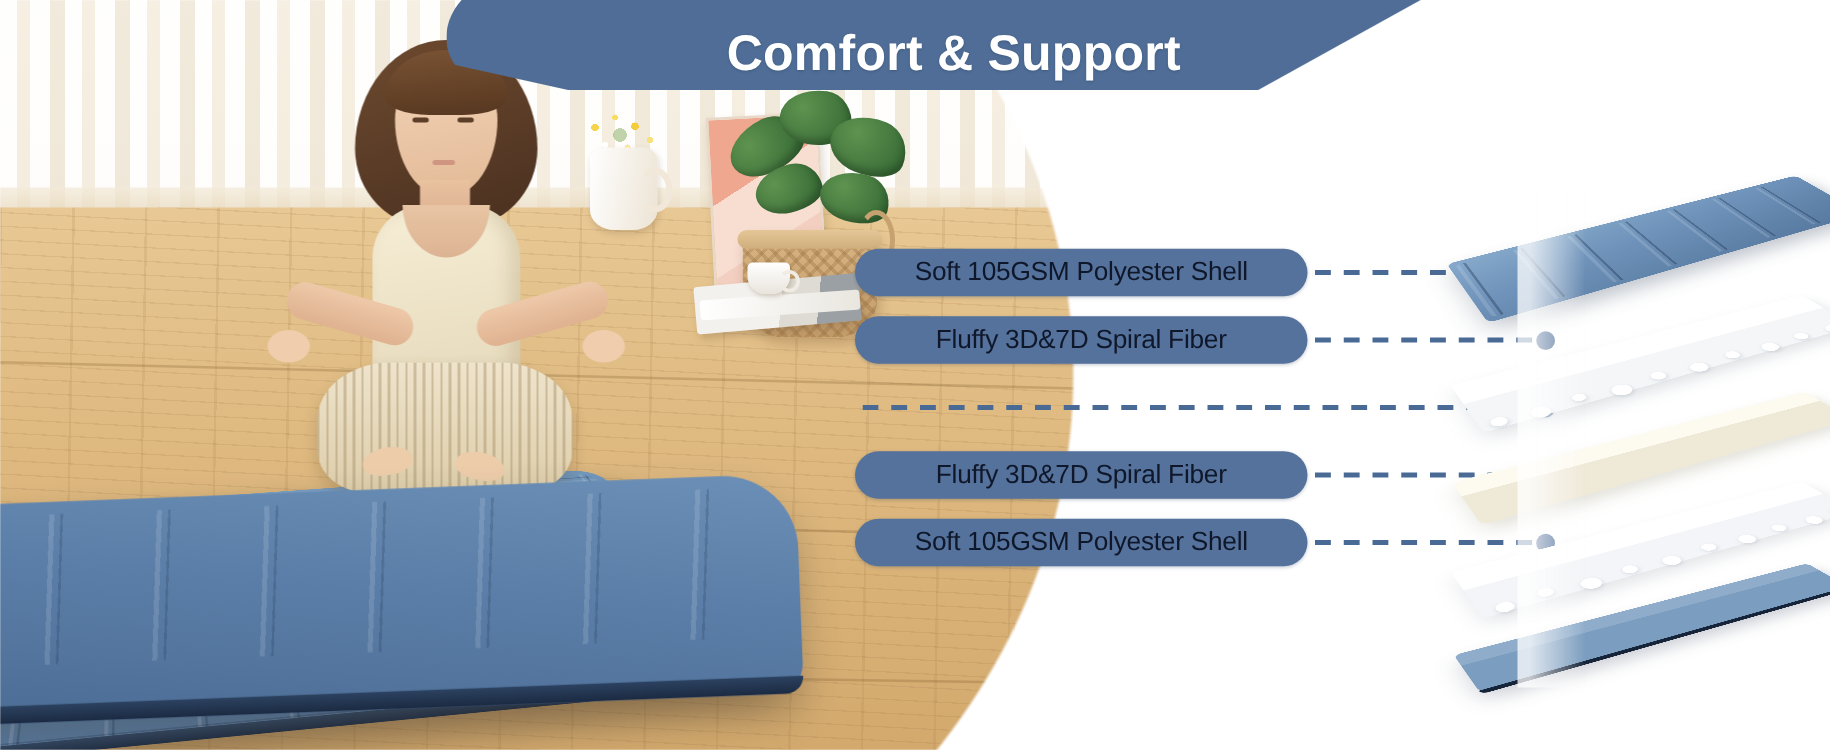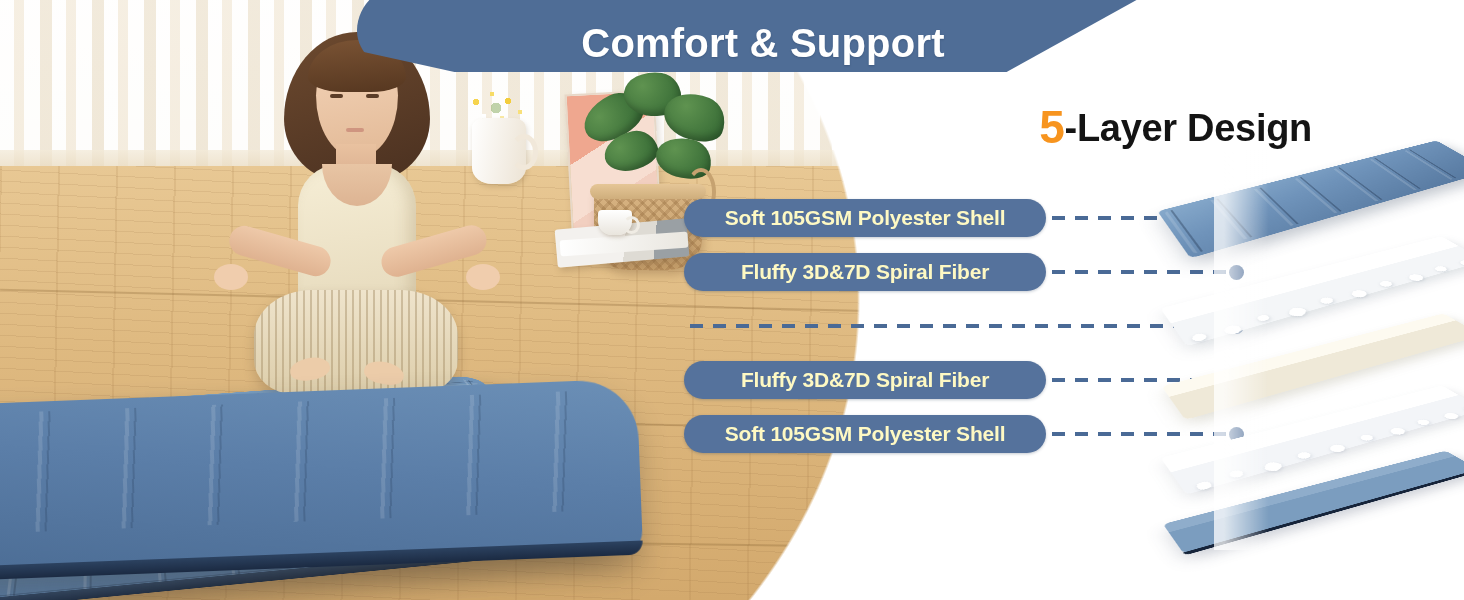--- a/index.html
+++ b/index.html
@@ -341,23 +341,23 @@
     background: #55729c;
     border-radius: 19px;
     display: flex;
     align-items: center;
     justify-content: center;
     box-sizing: border-box;
     padding: 0 16px;
     box-shadow: 0 1px 3px rgba(40,60,90,.28);
   }
   .pill-text {
-    color: #fef9c3;
+    color: #0f172a;
     font-size: 21px;
-    font-weight: bold;
+    font-weight: normal;
     white-space: nowrap;
     letter-spacing: -.2px;
   }
   .connector {
     flex: 1 1 auto;
     height: 4px;
     margin-left: 6px;
     background-image: linear-gradient(90deg, #4a6a96 0 13px, transparent 13px 23px);
     background-size: 23px 4px;
     background-repeat: repeat-x;
@@ -521,23 +521,20 @@
       </div>
 
       <div class="mattress-front"></div>
     </div>
   </div>
 
   <div class="banner">
     <div class="banner-title">Comfort &amp; Support</div>
   </div>
 
-  <div class="layer-heading">
-    <span class="num">5</span><span>-Layer Design</span>
-  </div>
 
   <div class="layer-rows">
 
     <div class="layer-row">
       <div class="pill">
         <span class="pill-text">Soft 105GSM Polyester Shell</span>
       </div>
       <div class="connector"></div>
       <div class="connector-dot"></div>
     </div>

